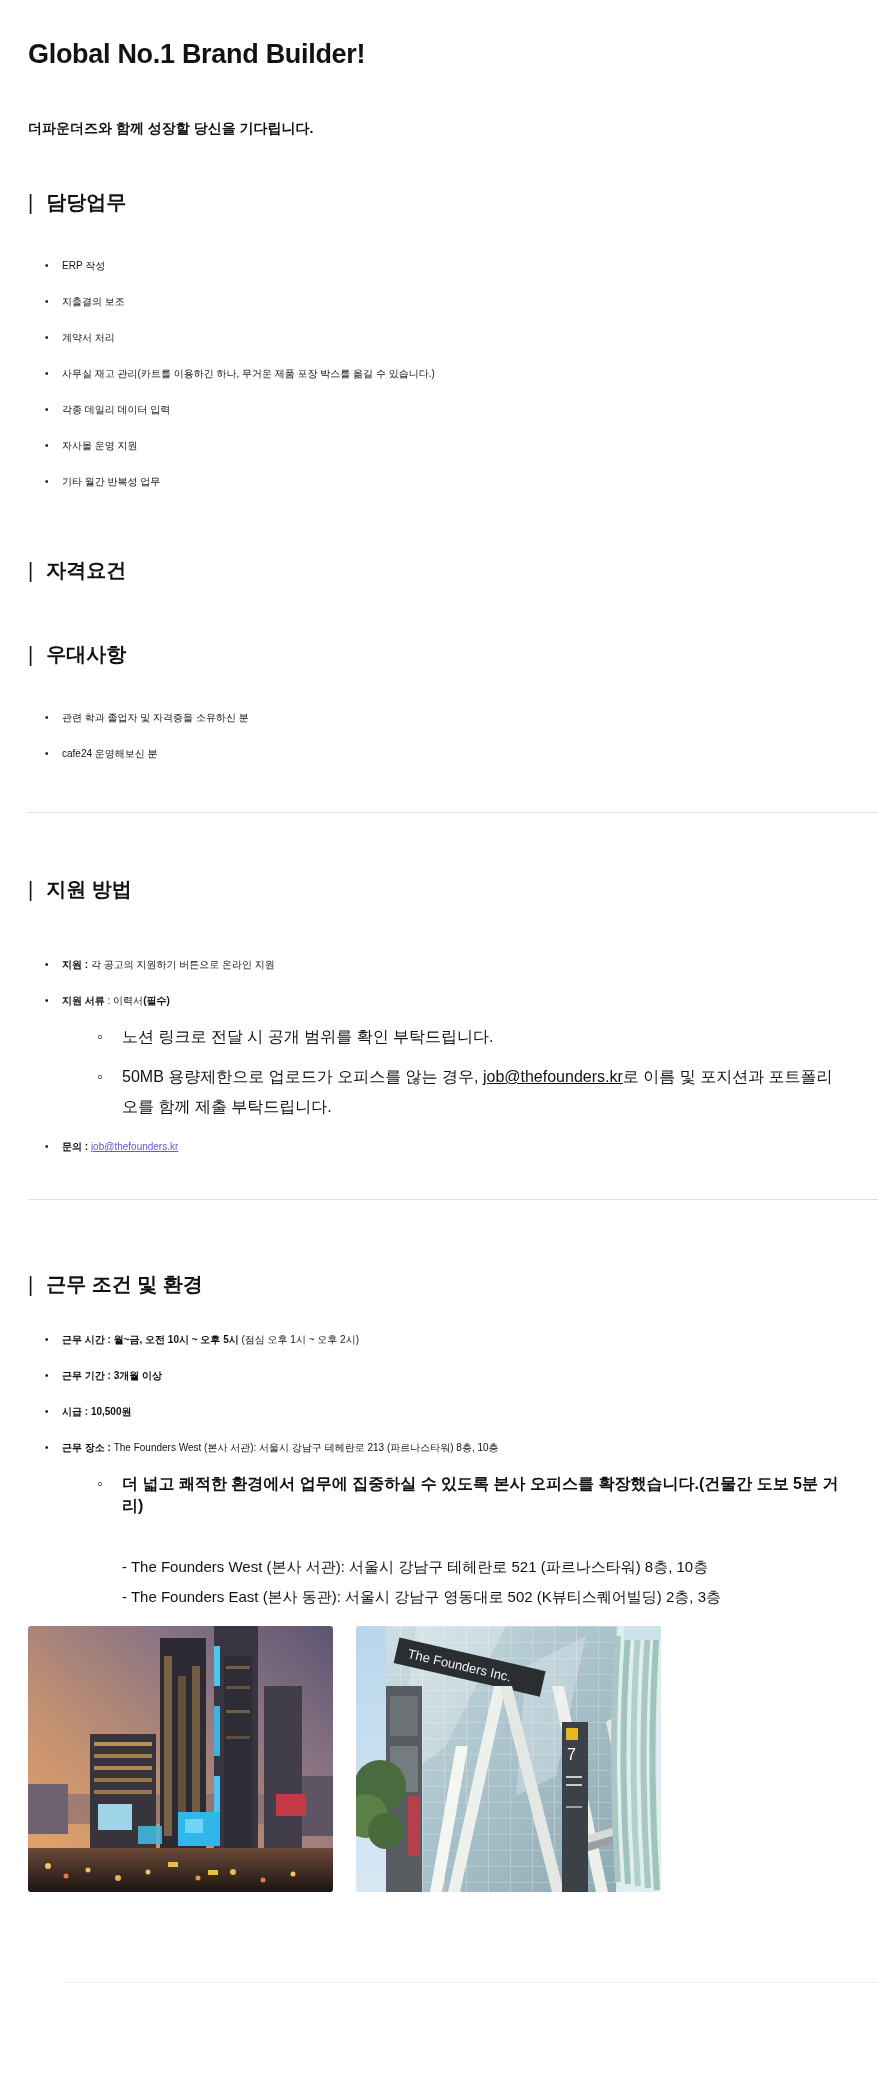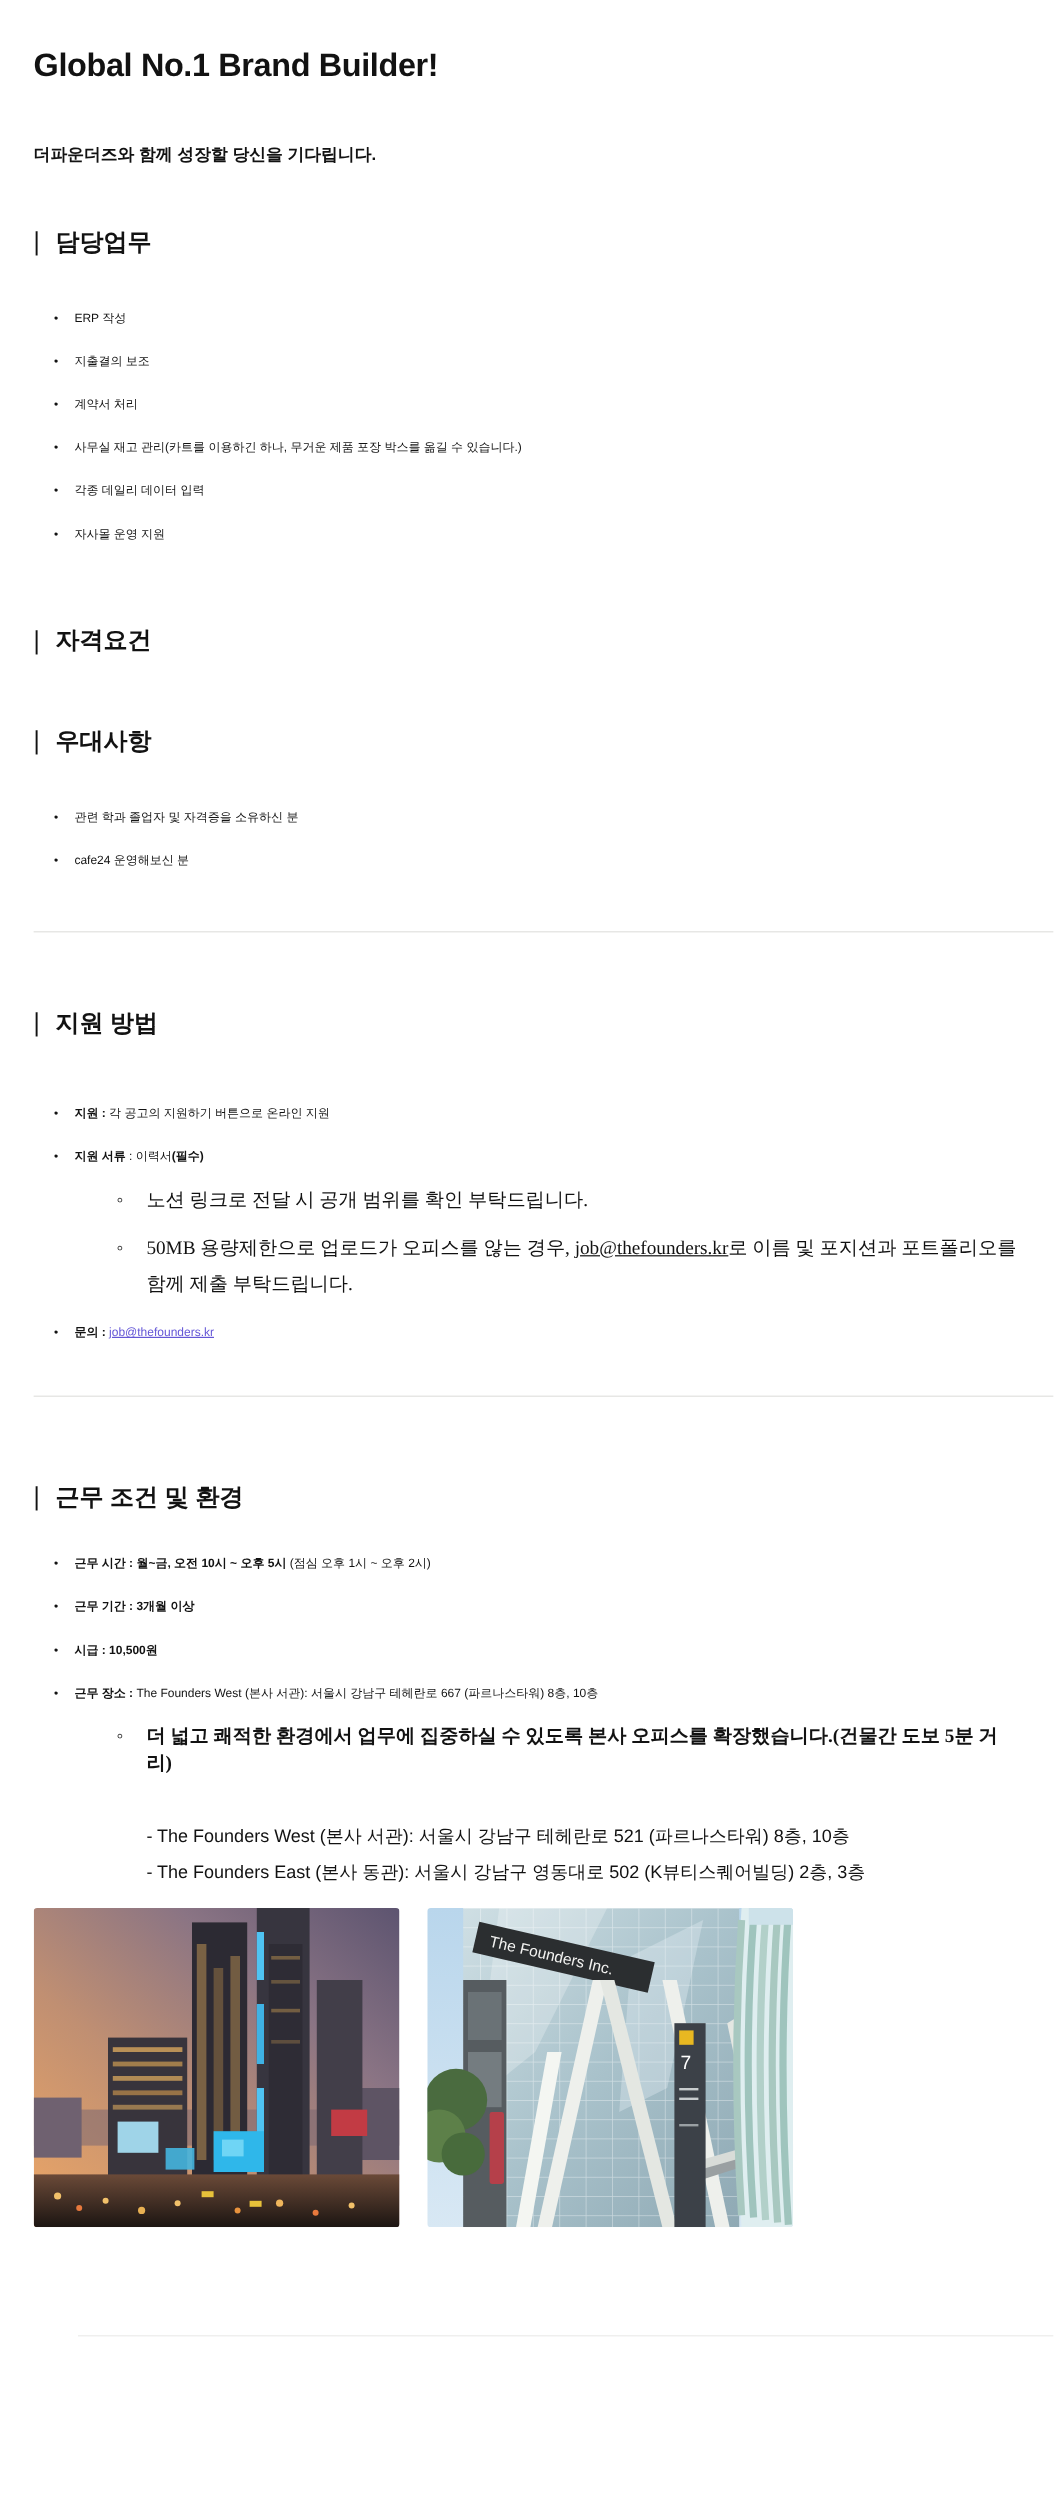--- a/index.html
+++ b/index.html
@@ -66,21 +66,20 @@
   }
   ul.sub {
     list-style: none;
     margin: 0;
     padding: 0;
   }
   ul.sub > li {
     position: relative;
     padding: 7px 0 7px 94px;
     line-height: 22px;
-    font-family: Liberation Serif, serif;
   }
   ul.sub > li.multiline { line-height: 30px; }
   ul.sub > li::before {
     content: "\25E6";
     position: absolute;
     left: 69px;
     top: 7px;
     line-height: 22px;
   }
   ul.sub > li.multiline::before { line-height: 30px; }
@@ -136,20 +135,21 @@
     <span class="bar">|</span>
     <span>담당업무</span>
   </h2>
   <ul class="bullets">
     <li>ERP 작성</li>
     <li>지출결의 보조</li>
     <li>계약서 처리</li>
     <li>사무실 재고 관리(카트를 이용하긴 하나, 무거운 제품 포장 박스를 옮길 수 있습니다.)</li>
     <li>각종 데일리 데이터 입력</li>
     <li>자사몰 운영 지원</li>
+    <li>기타 월간 반복성 업무</li>
   </ul>
 
   <h2 class="section-heading">
     <span class="bar">|</span>
     <span>자격요건</span>
   </h2>
 
   <h2 class="section-heading">
     <span class="bar">|</span>
     <span>우대사항</span>
@@ -195,21 +195,21 @@
     <li>
       <span class="b">근무 시간 : 월~금, 오전 10시 ~ 오후 5시</span><span>  (점심 오후 1시 ~ 오후 2시)</span>
     </li>
     <li>
       <span class="b">근무 기간 : 3개월 이상</span>
     </li>
     <li>
       <span class="b">시급 : 10,500원</span>
     </li>
     <li>
-      <span class="b">근무 장소 : </span><span>The Founders West (본사 서관): 서울시 강남구 테헤란로 667 (파르나스타워) 8층, 10층</span>
+      <span class="b">근무 장소 : </span><span>The Founders West (본사 서관): 서울시 강남구 테헤란로 213 (파르나스타워) 8층, 10층</span>
     </li>
   </ul>
   <ul class="sub">
     <li class="b">더 넓고 쾌적한 환경에서 업무에 집중하실 수 있도록 본사 오피스를 확장했습니다.(건물간 도보 5분 거리)</li>
   </ul>
   <div class="dash-block">
     <div class="dash-line">- The Founders West (본사 서관): 서울시 강남구 테헤란로 521 (파르나스타워) 8층, 10층</div>
     <div class="dash-line">- The Founders East (본사 동관): 서울시 강남구 영동대로 502 (K뷰티스퀘어빌딩) 2층, 3층</div>
   </div>
 

